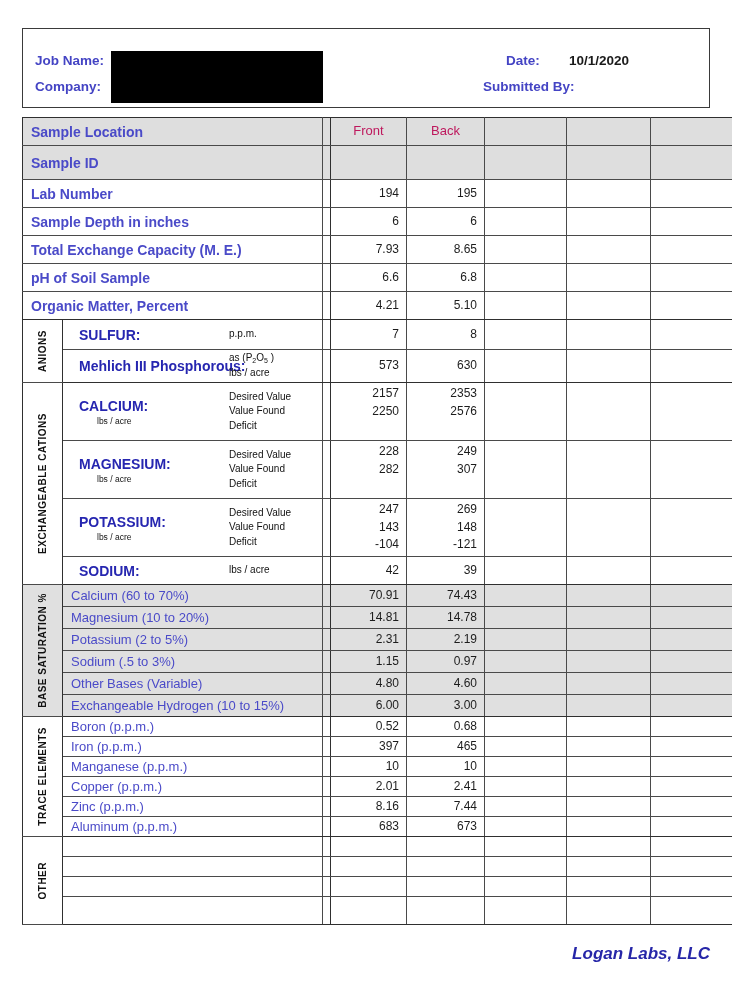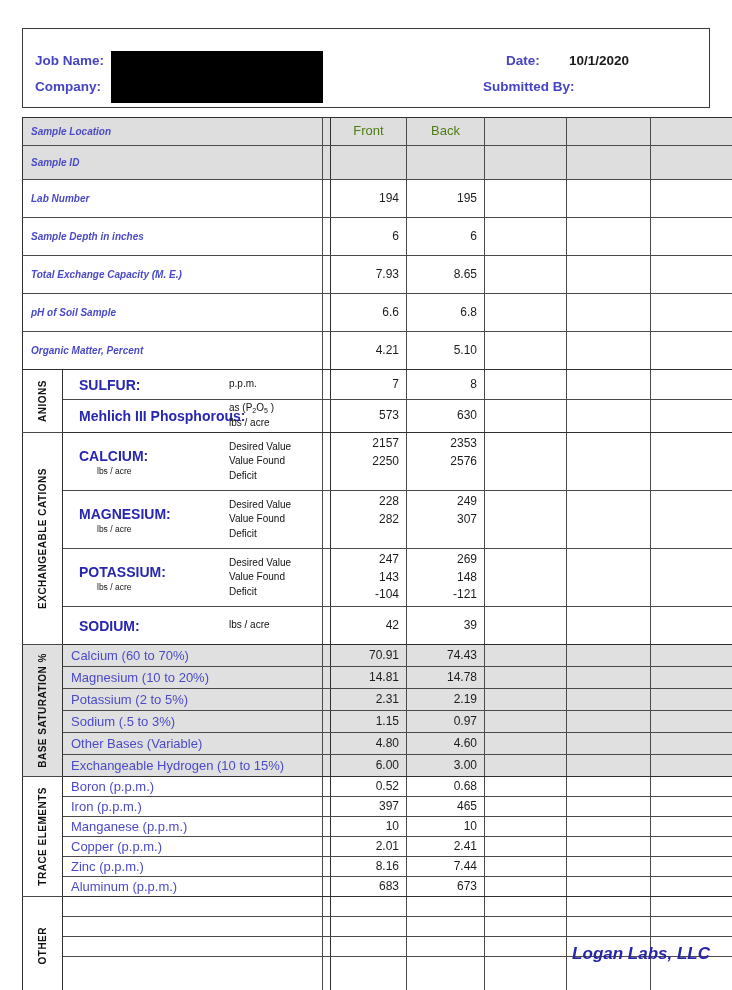--- a/index.html
+++ b/index.html
@@ -113,22 +113,21 @@
     white-space: nowrap;
     margin: 0 auto;
   }
 
   
   td.lbl {
     padding-left: 8px;
     color: #4444c4;
   }
   .name-it {
-    font-style: italic;
-    font-size: 10px;
+    font-size: 14px;
     font-weight: bold;
     color: #4a4ac8;
     white-space: nowrap;
   }
   .name-plain {
     font-size: 13px;
     color: #4a4ac8;
     white-space: nowrap;
   }
   .name-bold {
@@ -190,27 +189,27 @@
   td.blank3 { width: 86px; }
 
   td.val .stack div { white-space: nowrap; }
 
   
   tr.hdrow td { background: #dedede; height: 28px; }
   tr.hdrow td.val {
     text-align: center;
     padding-right: 0;
     font-size: 13px;
-    color: #4d7c0f;
+    color: #be185d;
   }
   tr.idrow td { background: #dedede; height: 34px; }
 
   tr.shade td { background: #e0e0e0; }
 
-  tr.r28 td { height: 38px; }
+  tr.r28 td { height: 28px; }
   tr.r30 td { height: 30px; }
   tr.r22 td { height: 22px; }
   tr.r33 td { height: 33px; }
   tr.r58 td { height: 58px; }
   tr.r20 td { height: 20px; }
 
   
   tr.secstart td { border-top: 1.5px solid #2f2f2f; }
   tr.secend td   { border-bottom: 1.5px solid #2f2f2f; }
 

